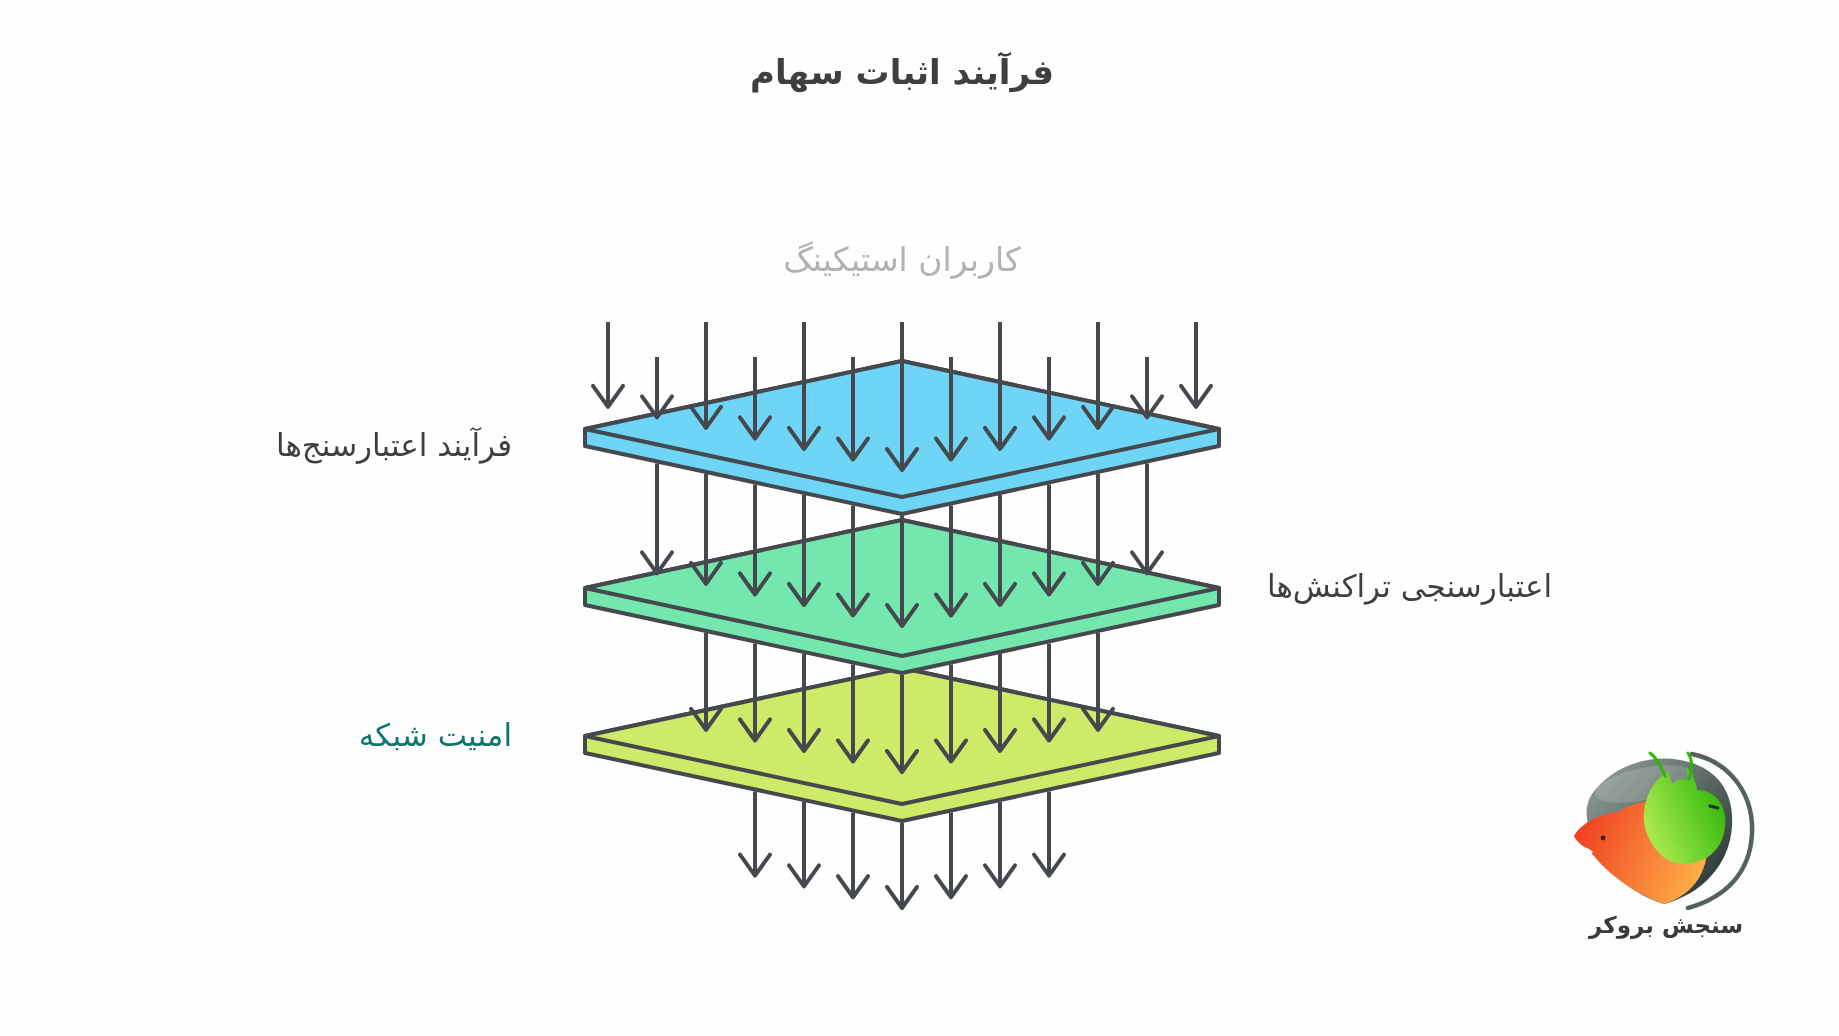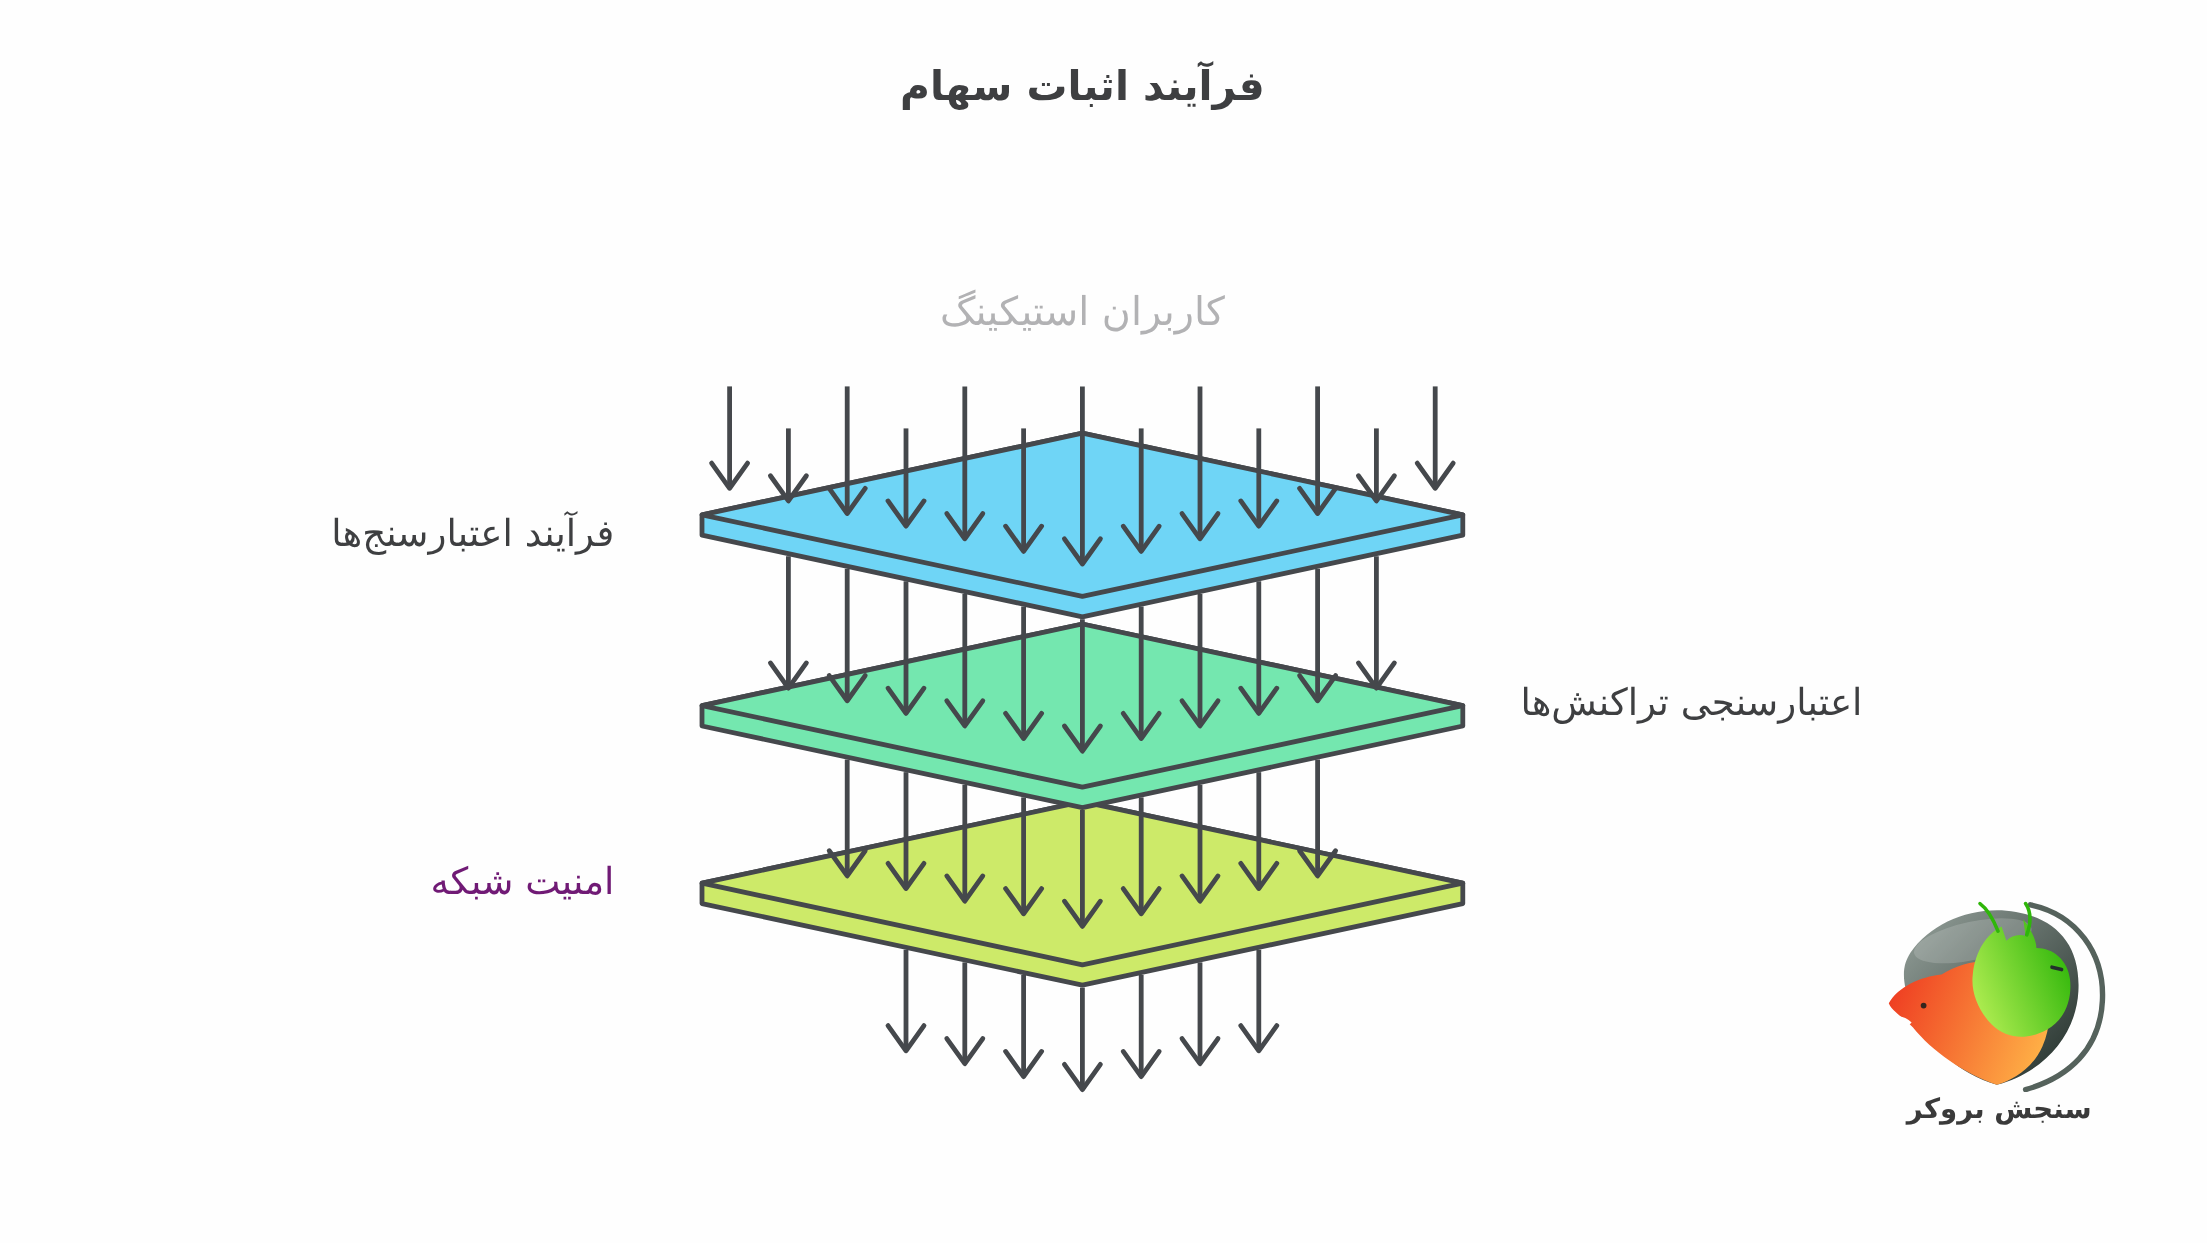--- a/index.html
+++ b/index.html
@@ -214,21 +214,21 @@
     </svg>
 
   <div class="lbl lbl-title" style="left: 902px; top: 52px; transform: translateX(-50%); color: rgb(62, 63, 65);">فرآیند اثبات سهام</div>
 
   <div class="lbl lbl-muted" style="left: 902px; top: 240px; transform: translateX(-50%); color: rgb(178, 178, 180);">کاربران استیکینگ</div>
 
   <div class="lbl lbl-layer" style="right: 1287px; top: 427px; color: rgb(62, 63, 65);">فرآیند اعتبارسنج‌ها</div>
 
   <div class="lbl lbl-layer" style="left: 1247px; top: 568px; color: rgb(62, 63, 65); margin-left: 20px;">اعتبارسنجی تراکنش‌ها</div>
 
-  <div class="lbl lbl-layer" style="right: 1287px; top: 717px; color: #701a75;">امنیت شبکه</div>
+  <div class="lbl lbl-layer" style="right: 1287px; top: 717px; color: #0f766e;">امنیت شبکه</div>
 
 
   <svg id="logo-svg" width="190" height="160" viewBox="0 0 190 160" xmlns="http://www.w3.org/2000/svg">
     <defs>
       <linearGradient id="slateGrad" x1="0" y1="0" x2="1" y2="1">
         <stop offset="0" stop-color="#97a39d"></stop>
         <stop offset="1" stop-color="#1f2b26"></stop>
       </linearGradient>
       <linearGradient id="orangeGrad" x1="0" y1="0.4" x2="1" y2="0.7">
         <stop offset="0" stop-color="#ef4123"></stop>

